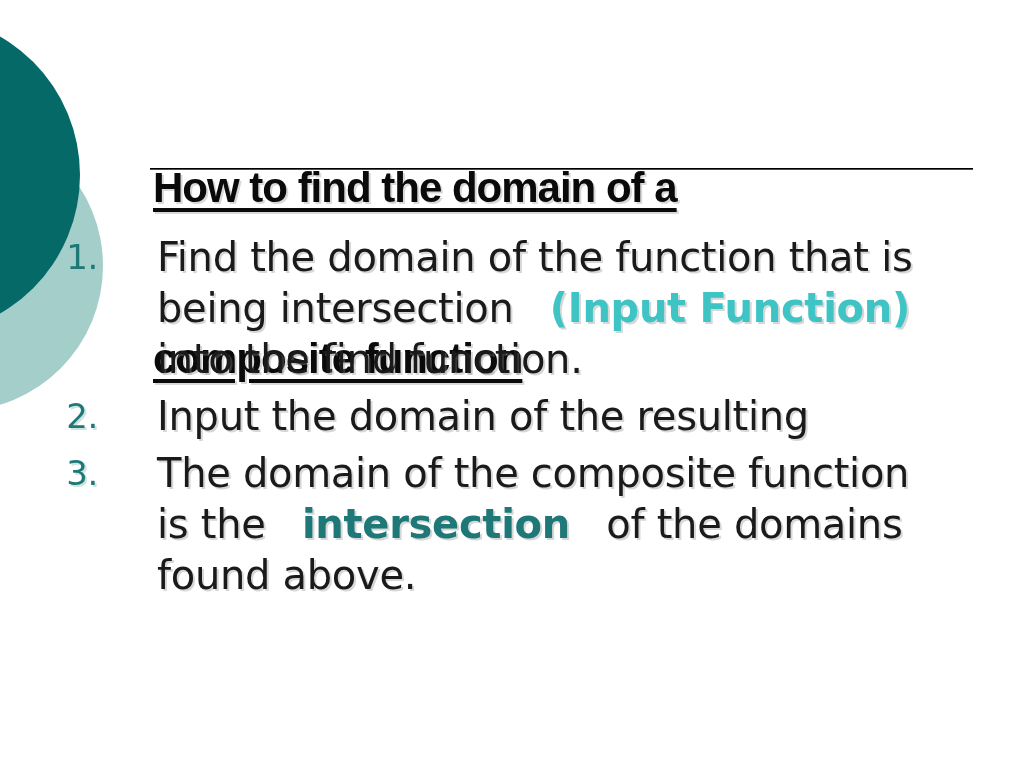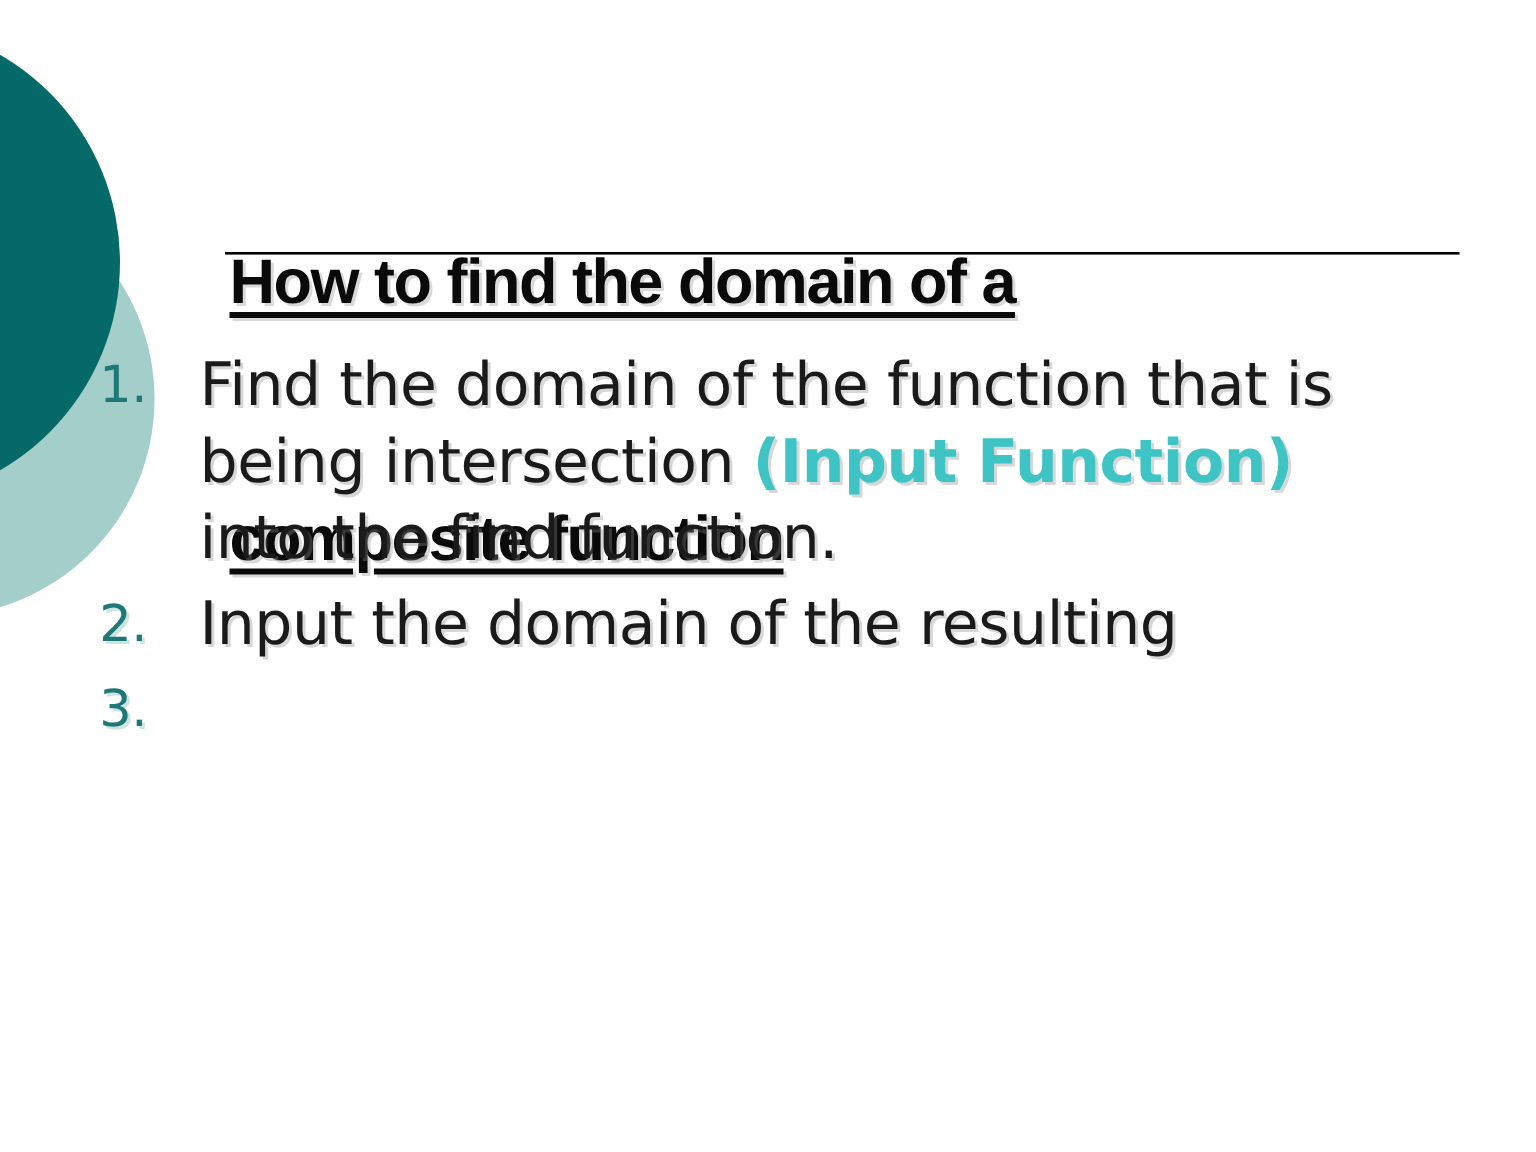--- a/index.html
+++ b/index.html
@@ -77,21 +77,21 @@
     flex: none;
     width: 38px;
     text-align: right;
     font-size: 34px;
     line-height: 51px;
     color: #1E7878;
     text-shadow: 2px 2px 0 rgba(164,206,201,0.55);
   }
   .step-body { margin-left: 35px; }
   .line { white-space: pre; text-shadow: 2px 2px 0 rgba(140,140,140,0.35); }
-  .run { display: inline; }
+  .run { display: inline; margin-left: 24px; }
   .accent-bright { color: #3EC4C4; font-weight: bold; text-align: center; }
   .accent-dark  { color: #1E7878; font-weight: bold; }
 </style>
 </head>
 <body>
 
 <div class="slide">
 
   <div class="circle circle-light"></div>
   <div class="circle circle-dark"></div>
@@ -115,16 +115,21 @@
 
     <div class="step">
       <div class="step-num">2.</div>
       <div class="step-body">
         <div class="line"><span class="run">Input the domain of the resulting</span></div>
       </div>
     </div>
 
     <div class="step">
       <div class="step-num">3.</div>
+      <div class="step-body">
+        <div class="line"><span class="run">The domain of the composite function</span></div>
+        <div class="line"><span class="run">is the </span><span class="run accent-dark">intersection</span><span class="run"> of the domains</span></div>
+        <div class="line"><span class="run">found above.</span></div>
+      </div>
     </div>
 
   </div>
 </div>
 
 </body></html>

